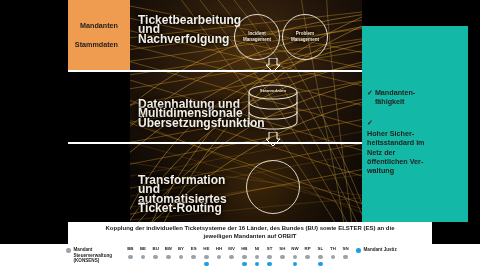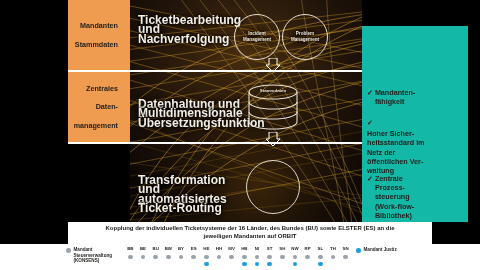--- a/index.html
+++ b/index.html
@@ -86,27 +86,20 @@
 <div class="stage">
 
   <div class="gutter-left"></div>
   <div class="gutter-right"></div>
 
   <div class="label-col">
     <div class="label-band lb1">
       <span>
         <span>Mandanten</span><br>
         <span>Stammdaten</span>
-      </span>
-    </div>
-    <div class="label-band lb2">
-      <span>
-        <span>Zentrales</span><br>
-        <span>Daten-</span><br>
-        <span>management</span>
       </span>
     </div>
   </div>
 
   <div class="panel">
     <svg class="panel-svg" viewBox="0 0 232 222" preserveAspectRatio="none">
       <defs>
         <radialGradient id="glow" cx="50%" cy="28%" r="72%">
           <stop offset="0%" stop-color="#4a2f10"></stop>
           <stop offset="55%" stop-color="#22150a"></stop>
@@ -213,24 +206,20 @@
 
   <div class="bullets">
     <div class="bullet bu1">
       <span class="ck">✓</span>
       <span class="bt">Mandanten-fähigkeit</span>
     </div>
     <div class="bullet bu2">
       <span class="ck">✓</span>
       <span class="bt">Hoher Sicher-heitsstandard im Netz der öffentlichen Ver-waltung</span>
     </div>
-    <div class="bullet bu3">
-      <span class="ck">✓</span>
-      <span class="bt">Zentrale Prozess-steuerung (Work-flow-Bibliothek)</span>
-    </div>
   </div>
 
   <div class="cap-gl"></div>
   <div class="cap-gr"></div>
   <div class="caption">
     <p>Kopplung der individuellen Ticketsysteme der 16 Länder, des Bundes (BU) sowie ELSTER (ES) an die jeweiligen Mandanten auf ORBIT</p>
   </div>
 
   <div class="legend">
     <div class="leg-item leg-left">

